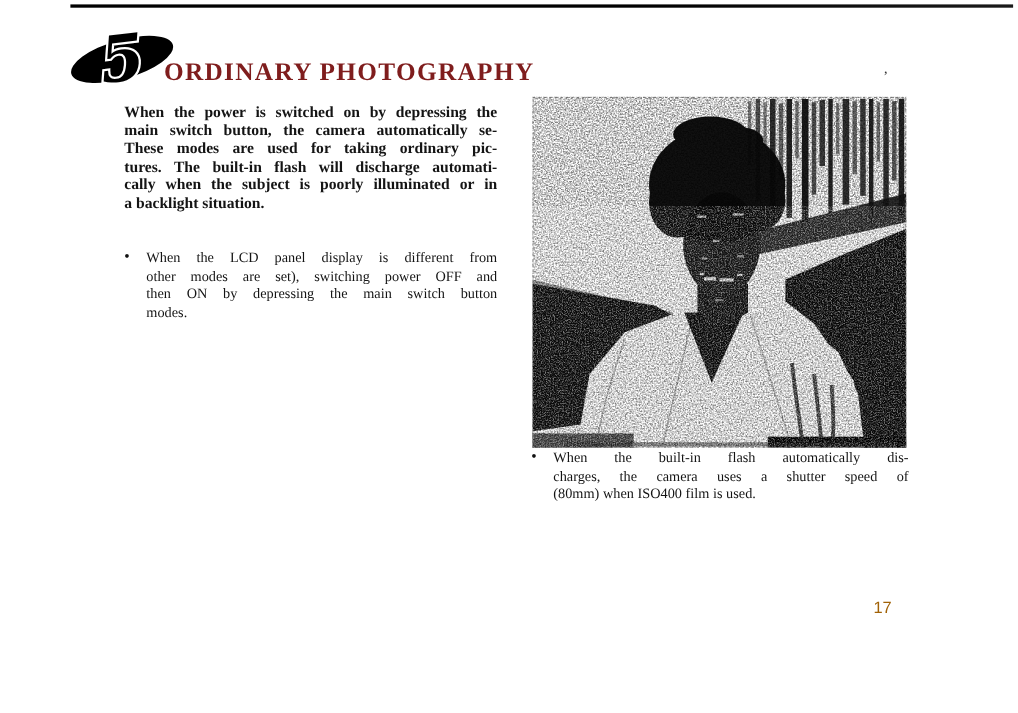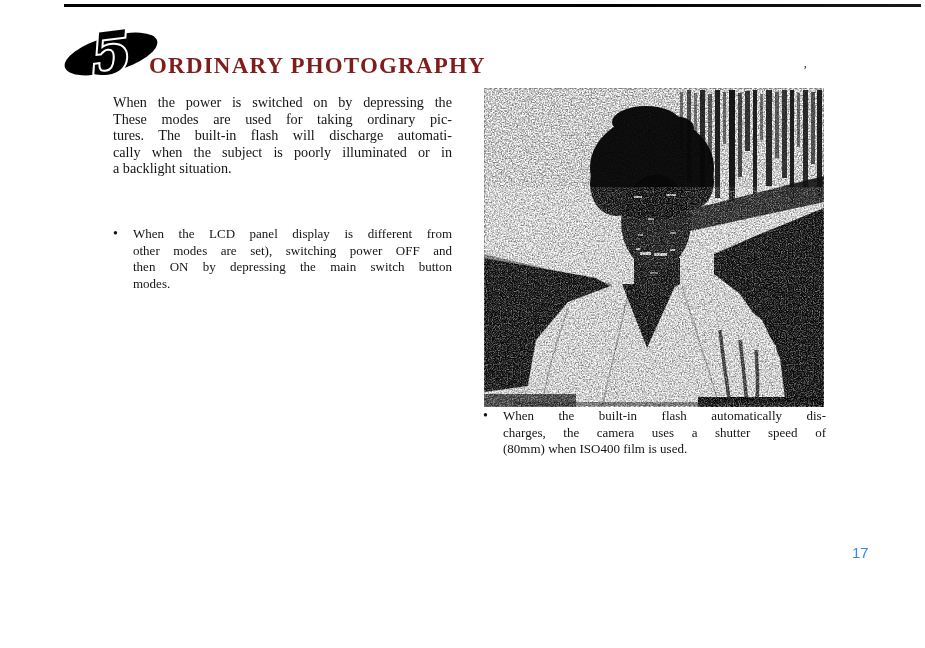--- a/index.html
+++ b/index.html
@@ -20,40 +20,40 @@
   .chapter-logo { position: absolute; left: 60px; top: 12px; }
   .chapter-title {
     position: absolute; left: 149px; top: 41px;
     font-size: 23px; font-weight: bold; letter-spacing: 1.2px;
     color: #7f1d1d; white-space: nowrap; margin-top: 12px;
   }
   .stray-mark {
     position: absolute; left: 803px; top: 62px;
     font-size: 13px; color: #333;
   }
-  .para { position: absolute; font-size: 14.2px; line-height: 16.6px; }
+  .para { position: absolute; font-size: 14.2px; line-height: 16.6px; font-weight: bold; }
   .para .line { text-align: justify; text-align-last: justify; white-space: nowrap; }
   .para .line:last-child { text-align-last: left; }
   .intro-para { left: 113px; top: 94px; width: 339px; }
   .bullet-item { position: absolute; display: flex; }
   .bullet-item .bullet-glyph {
     flex: 0 0 20px; font-size: 14px; line-height: 16.6px; color: #111;
   }
   .bullet-item .para-inner { flex: 1; font-size: 13px; line-height: 16.6px; }
   .bullet-item .para-inner .line { text-align: justify; text-align-last: justify; white-space: nowrap; }
   .bullet-item .para-inner .line:last-child { text-align-last: left; }
   .lcd-note { left: 113px; top: 226px; width: 339px; }
   .flash-note { left: 483px; top: 408px; width: 343px; }
   .photo-figure {
     position: absolute; left: 484px; top: 88px;
     width: 340px; height: 319px;
   }
   .page-number {
-    position: absolute; left: 852px; top: 544px;
-    font-size: 15px; color: #3b82f6;
+    position: absolute; left: 794px; top: 544px;
+    font-size: 15px; color: #a16207;
     font-family: "Liberation Sans", sans-serif;
   }
 </style>
 </head>
 <body>
 
 <div class="page">
 
   <div class="top-rule"></div>
 
@@ -61,20 +61,21 @@
     <ellipse cx="51" cy="42" rx="48" ry="17.5" transform="rotate(-16 51 42)" fill="#000"></ellipse>
     <text x="31" y="61" font-size="58" font-style="italic" font-weight="bold" font-family="'DejaVu Serif', serif" fill="#000" stroke="#fff" stroke-width="4" paint-order="stroke" transform="rotate(-7 55 42)">5</text>
   </svg>
 
   <h1 class="chapter-title">ORDINARY PHOTOGRAPHY</h1>
 
   <span class="stray-mark">’</span>
 
   <div class="para intro-para">
       <div class="line">When the power is switched on by depressing the</div>
+      <div class="line">main switch button, the camera automatically se-</div>
       <div class="line">These modes are used for taking ordinary pic-</div>
       <div class="line">tures. The built-in flash will discharge automati-</div>
       <div class="line">cally when the subject is poorly illuminated or in</div>
       <div class="line">a backlight situation.</div>
     </div>
 
   <div class="bullet-item lcd-note">
     <span class="bullet-glyph">•</span>
     <div class="para-inner">
         <div class="line">When the LCD panel display is different from</div>

